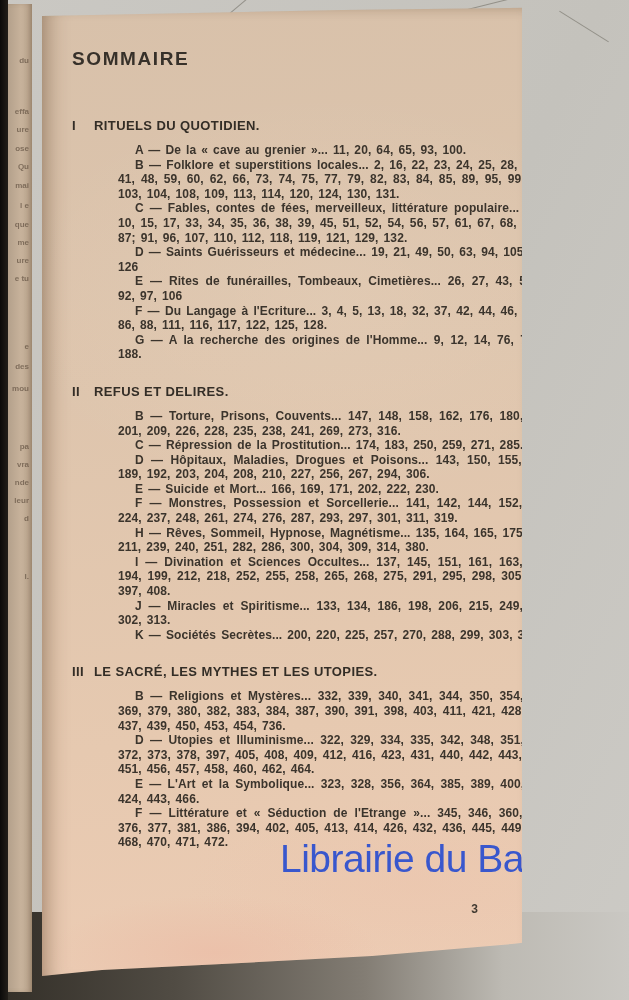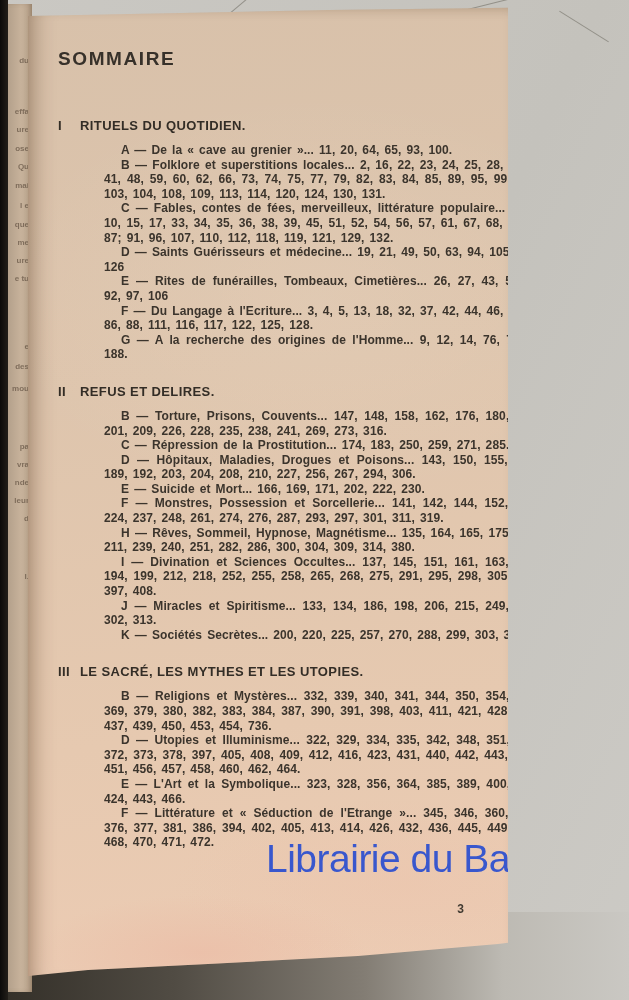--- a/index.html
+++ b/index.html
@@ -23,21 +23,21 @@
   .prev-edge{
     position:absolute;left:7px;top:4px;width:25px;height:988px;z-index:3;
     background:linear-gradient(to right,#b29f8a 0%,#c7b29b 55%,#baa58e 100%);
     box-shadow:inset -4px 0 6px -3px rgba(80,55,30,.45);
   }
   .frag{
     position:absolute;right:3px;font-size:8px;font-weight:bold;
     color:rgba(85,70,55,.62);filter:blur(.3px);white-space:nowrap;
   }
   .page{
-    position:absolute;left:28px;top:6px;width:480px;height:976px;z-index:4;overflow:hidden;
+    position:absolute;left:42px;top:6px;width:480px;height:976px;z-index:4;overflow:hidden;
     background:
       radial-gradient(230px 80px at 36% 97%, rgba(235,175,155,.38), transparent 72%),
       radial-gradient(320px 120px at 78% 90%, rgba(238,193,170,.32), transparent 72%),
       radial-gradient(420px 260px at 60% 30%, rgba(255,245,230,.10), transparent 80%),
       linear-gradient(172deg,#d8c1aa 0%,#dec5ad 38%,#e6c9b0 72%,#edccb4 100%);
     clip-path:polygon(0 10px,300px 4px,540px 1px,603px 52px,603px 870px,580px 925px,470px 938px,330px 950px,180px 958px,60px 964px,0 970px);
     box-shadow:inset 16px 0 22px -12px rgba(75,48,25,.45), inset 0 10px 14px -10px rgba(90,65,40,.35);
   }
   .content{position:absolute;left:30px;top:42px;width:512px;color:#37312a;}
   .title{font-size:19px;font-weight:700;letter-spacing:1.6px;margin:0 0 48px 0;}

